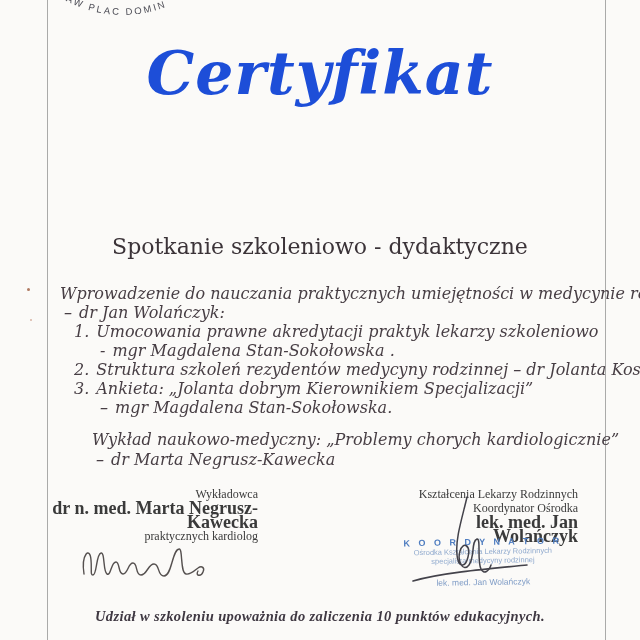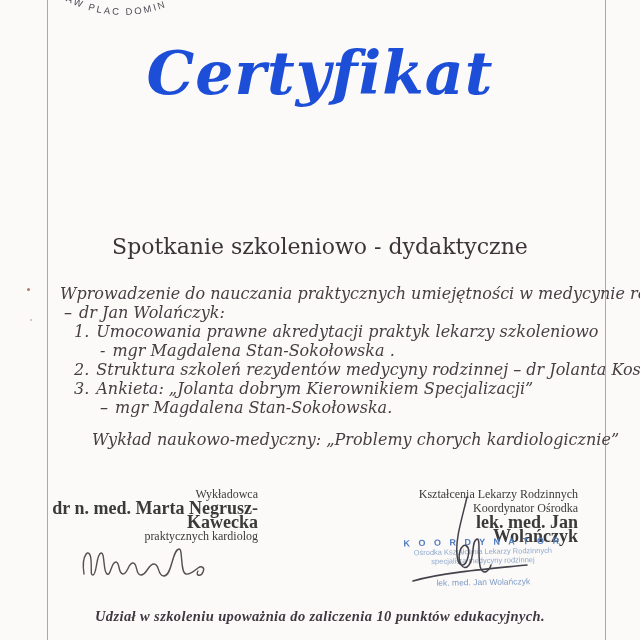--- a/index.html
+++ b/index.html
@@ -121,20 +121,23 @@
     <div class="line indent-1">
       <span class="marker">3.</span><span>Ankieta: „Jolanta dobrym Kierownikiem Specjalizacji”</span>
     </div>
     <div class="line indent-2">
       <span class="marker">–</span><span>mgr Magdalena Stan-Sokołowska.</span>
     </div>
   </div>
 
   <div class="lecture">
     <div class="line">Wykład naukowo-medyczny: „Problemy chorych kardiologicznie”</div>
+    <div class="line indent-dash">
+      <span class="marker">–</span><span>dr Marta Negrusz-Kawecka</span>
+    </div>
   </div>
 
   <div class="sig-block left">
     <div>Wykładowca</div>
     <div class="sig-name">dr n. med. Marta Negrusz-Kawecka</div>
     <div>praktycznych kardiolog</div>
   </div>
 
   <svg class="sig-scribble-left" viewBox="0 0 130 44">
     <path d="M6 36 C3 16 12 8 13 22 C14 32 12 37 15 37 C19 37 18 16 23 15 C27 14 25 34 29 36 C33 38 33 24 38 24 C42 24 40 36 45 36 C50 36 50 25 55 25 C60 25 57 37 63 37 C69 37 70 26 76 26 C82 26 79 38 86 38 C94 38 94 12 101 11 C105 10 102 35 108 36 C113 37 117 32 120 30 C124 27 127 30 125 34 C123 39 117 38 120 33" fill="none" stroke="#55504f" stroke-width="1.4" stroke-linecap="round"></path>

